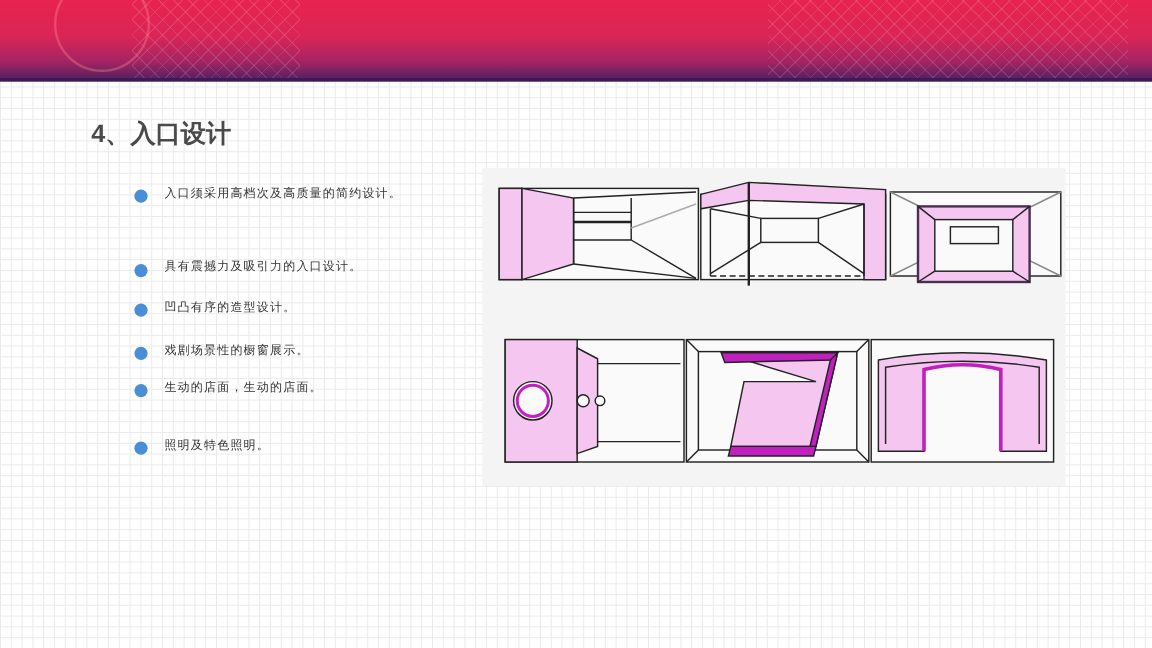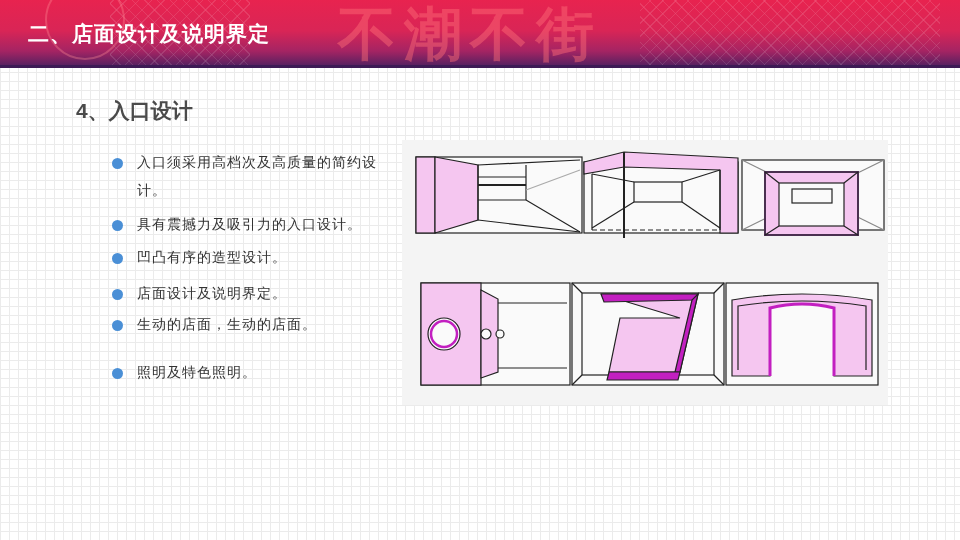--- a/index.html
+++ b/index.html
@@ -46,21 +46,21 @@
   }
   
   .section-title {
     position: absolute; left: 76px; top: 97px;
     font-size: 21px; font-weight: bold; color: #4a4a4a;
     font-family: Liberation Sans, sans-serif;
   }
   
   .bullets { position: absolute; left: 112px; top: 148px; width: 290px; }
   .bullet {
-    position: absolute; left: 0; font-size: 14px; color: #333333;
+    position: absolute; left: 0; font-size: 10px; color: #333333;
     line-height: 28px; letter-spacing: 1px; width: 290px;
   }
   .bullet .dot {
     position: absolute; left: 0; top: 10px; width: 11px; height: 11px;
     border-radius: 50%; background: #4a8fd6;
   }
   .bullet .text { display: block; padding-left: 25px; }
   
   .panel {
     position: absolute; left: 402px; top: 140px; width: 486px; height: 265px;
@@ -68,42 +68,40 @@
   }
   .panel svg { position: absolute; left: 0; top: 0; }
 </style>
 </head>
 <body>
 
 <div class="banner">
   <div class="mesh" style="left:110px;width:140px;"></div>
   <div class="mesh" style="left:640px;width:300px;"></div>
   <div class="circle"></div>
-  <div class="deco-text">不潮不街</div>
-  <div class="title">二、店面设计及说明界定</div>
 </div>
 
 <div class="section-title">4、入口设计</div>
 
 <div class="bullets">
   <div class="bullet" style="top:0px;">
     <span class="dot"></span>
     <span class="text">入口须采用高档次及高质量的简约设计。</span>
   </div>
   <div class="bullet" style="top:62px;">
     <span class="dot"></span>
-    <span class="text" style="white-space:nowrap;">具有震撼力及吸引力的入口设计。</span>
+    <span class="text" style="white-space:nowrap;font-family:Liberation Mono, monospace;">具有震撼力及吸引力的入口设计。</span>
   </div>
   <div class="bullet" style="top:95px;">
     <span class="dot"></span>
     <span class="text">凹凸有序的造型设计。</span>
   </div>
   <div class="bullet" style="top:131px;">
     <span class="dot"></span>
-    <span class="text">店面设计及说明界定。</span>
+    <span class="text">戏剧场景性的橱窗展示。</span>
   </div>
   <div class="bullet" style="top:162px;">
     <span class="dot"></span>
     <span class="text">生动的店面，生动的店面。</span>
   </div>
   <div class="bullet" style="top:193px;margin-top:17px;">
     <span class="dot"></span>
     <span class="text">照明及特色照明。</span>
   </div>
 </div>

